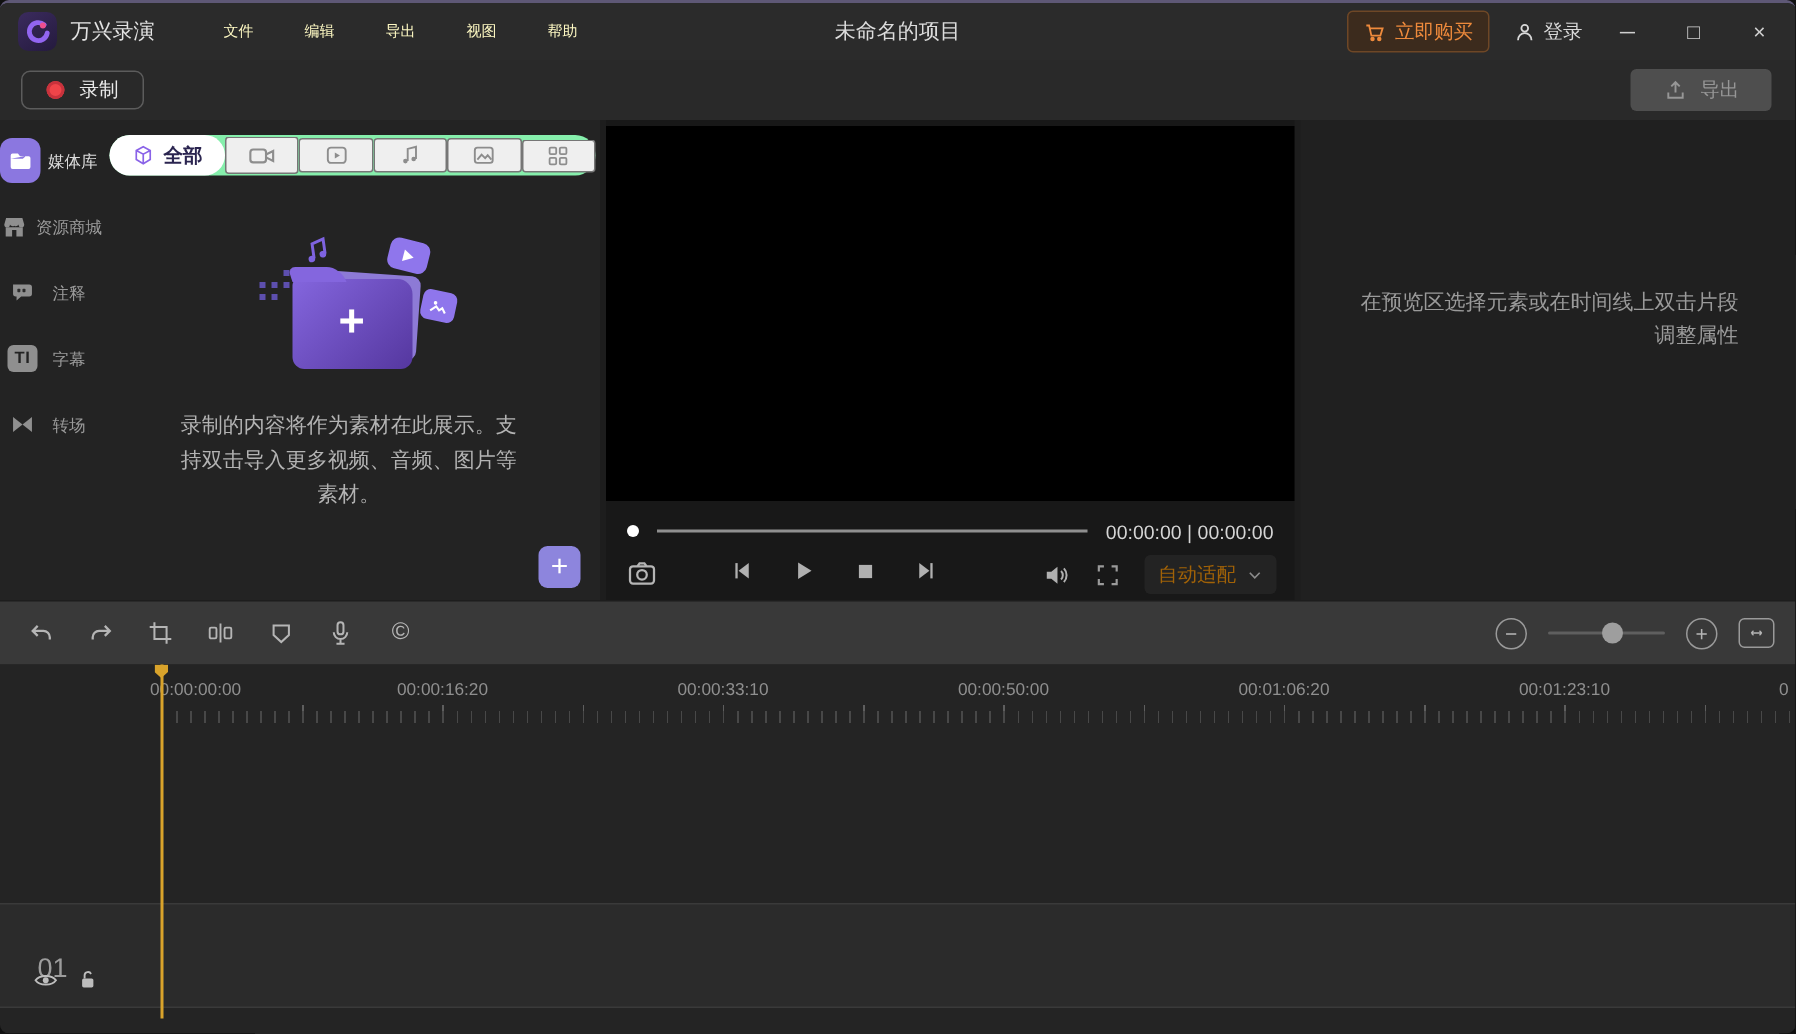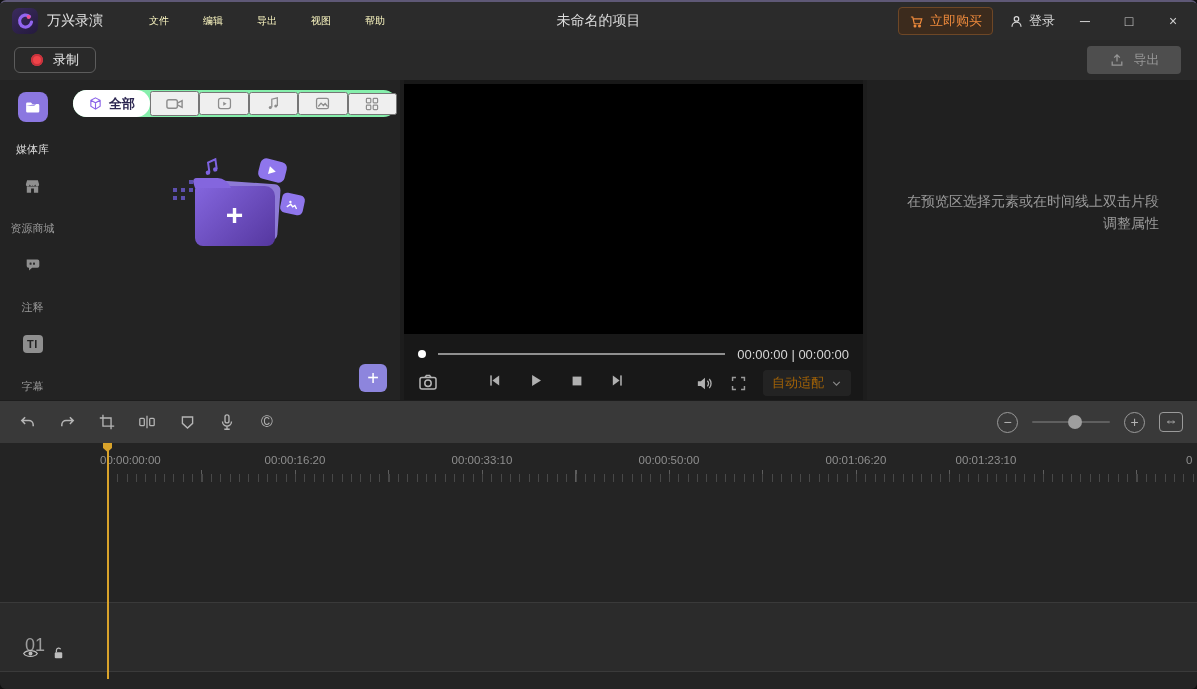--- a/index.html
+++ b/index.html
@@ -33,21 +33,21 @@
   
   .main{position:absolute;left:0;top:78px;right:0;height:320px}
   .left-panel{position:absolute;left:0;top:0;bottom:0;width:400px;background:#232323}
   .preview-panel{position:absolute;left:404px;top:0;bottom:0;width:459px;background:#181818}
   .props-panel{position:absolute;left:867px;top:0;bottom:0;right:0;background:#202020;
     display:flex;align-items:flex-start;justify-content:center}
 
   
   .sidebar{position:absolute;left:0;top:0;bottom:0;width:65px;display:flex;flex-direction:column;align-items:center;
     padding-top:12px;gap:14px;box-sizing:border-box}
-  .sb-item{display:flex;flex-direction:column;align-items:center;gap:20px;width:100%}
+  .sb-item{display:flex;align-items:center;gap:5px;width:100%}
   .sb-ic{width:30px;height:30px;border-radius:8px;display:flex;align-items:center;justify-content:center;color:#8f8f8f}
   .sb-item.active .sb-ic{background:#8b77e0;color:#fff}
   .sb-label{font-size:11px;color:#9a9a9a;white-space:nowrap}
   .sb-item.active .sb-label{color:#dddddd}
   .ti-box{width:20px;height:18px;border:0;border-radius:4px;background:#8f8f8f;color:#232323;font-size:11px;
     font-weight:bold;display:flex;align-items:center;justify-content:center;letter-spacing:.5px}
 
   
   .media{position:absolute;left:65px;top:0;right:0;bottom:0}
   .tabs{position:absolute;left:8px;right:3px;top:10px;height:27px;background:#86efac;border-radius:14px;
@@ -308,20 +308,21 @@
               <span class="tri"></span>
             </div>
           <div class="badge pic">
             <svg width="13" height="11" viewBox="0 0 13 11" fill="none" stroke="#fff" stroke-width="1.4">
               <circle cx="4" cy="3.4" r="1.2" fill="#fff" stroke="none"></circle>
                 <path d="M1.5 9 l3.4-3.4 2.4 2.2 1.8-1.8 2.4 3"></path>
             </svg>
           </div>
         </div>
 
+        <div class="caption">录制的内容将作为素材在此展示。支持双击导入更多视频、音频、图片等素材。</div>
 
         <button class="add-btn">+</button>
       </div>
     </div>
 
     <div class="preview-panel">
       <div class="video"></div>
       <div class="progress-row">
         <span class="prog-dot"></span>
         <span class="prog-line"></span>
@@ -440,21 +441,21 @@
     </div>
   </div>
 
   <div class="timeline">
     <div class="ruler">
       <span class="ruler-label first" style="left:100px">00:00:00:00</span>
       <span class="ruler-label" style="left:295px">00:00:16:20</span>
       <span class="ruler-label" style="left:482px">00:00:33:10</span>
       <span class="ruler-label" style="left:669px">00:00:50:00</span>
       <span class="ruler-label" style="left:856px">00:01:06:20</span>
-      <span class="ruler-label" style="left:986px">00:01:23:10</span>
+      <span class="ruler-label" style="left:1043px">00:01:23:10</span>
       <span class="ruler-label first" style="left:1186px">0</span>
       <div class="ticks-major"></div>
       <div class="ticks-minor"></div>
     </div>
 
     <div class="track-row">
       <span class="track-num">01</span>
       <button class="track-ic" style="left:22px">
         <svg width="17" height="17" viewBox="0 0 20 20">
           <path d="M2 10 C5 5.5 15 5.5 18 10 C15 14.5 5 14.5 2 10 z" fill="none" stroke="#bdbdbd" stroke-width="1.5"></path>

